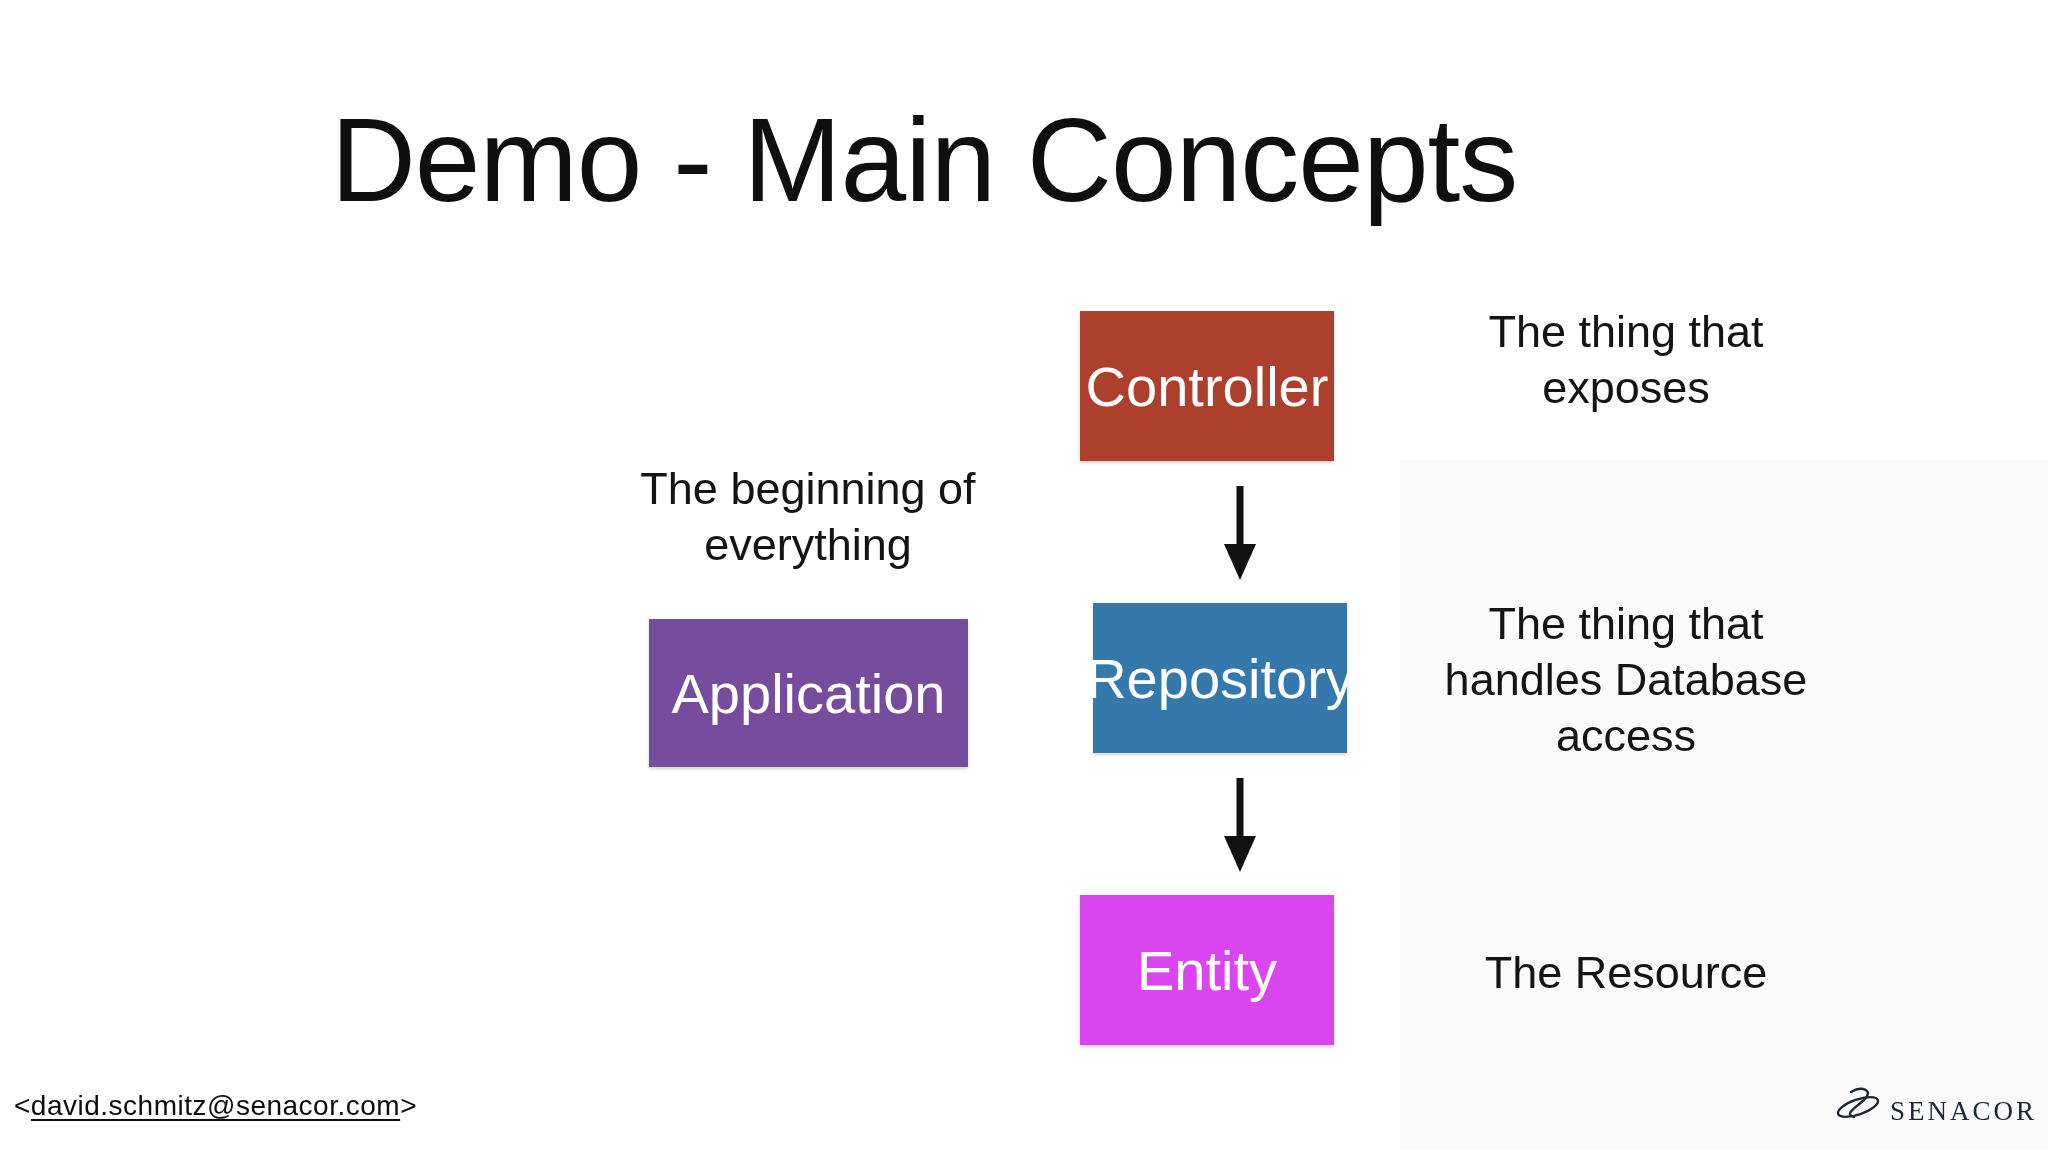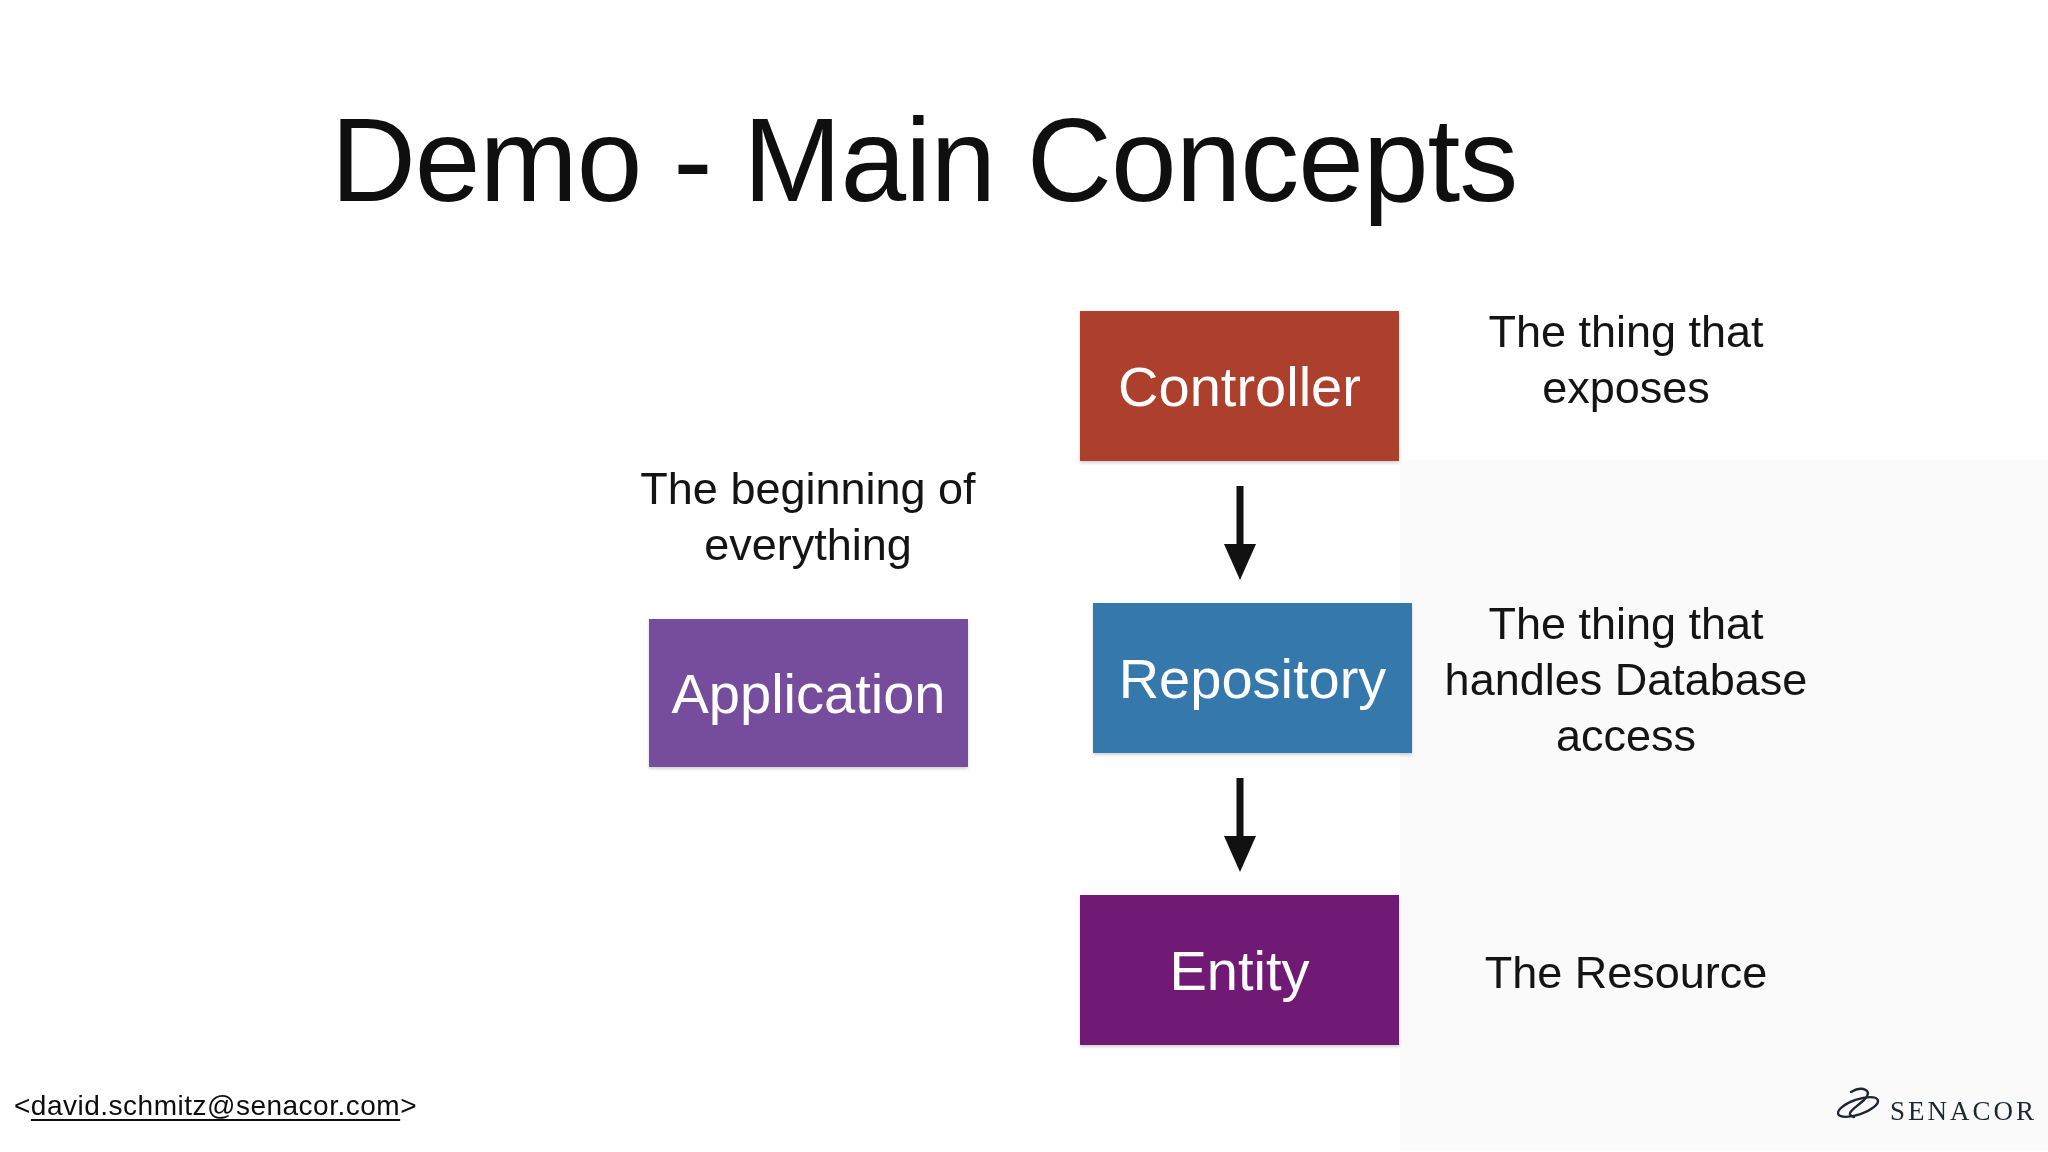--- a/index.html
+++ b/index.html
@@ -18,21 +18,21 @@
 
   .slide-title {
     position: absolute; left: 0; top: 96px; width: 1848px;
     text-align: center;
     font-size: 118px; font-weight: 300; line-height: 1.1;
     letter-spacing: -1px; color: #0f0f0f;
     white-space: nowrap;
   }
 
   .box {
-    position: absolute; width: 319px; height: 150px;
+    position: absolute; width: 254px; height: 150px;
     display: flex; align-items: center; justify-content: center;
     color: #ffffff; font-size: 56px; font-weight: 300;
     box-shadow: 0 2px 3px rgba(0,0,0,0.18);
   }
   .box-controller  { left: 1080px; top: 311px; }
   .box-repository  { left: 1080px; top: 603px; margin-left: 13px; }
   .box-entity      { left: 1080px; top: 895px; }
   .box-application { left: 649px;  top: 603px; height: 148px; width: 319px; }
 
   .arrow {
@@ -82,21 +82,21 @@
   <div class="slide-title">Demo - Main Concepts</div>
 
   <div class="box box-controller" style="background-color: rgb(173, 63, 45);">
     <span>Controller</span>
   </div>
 
   <div class="box box-repository" style="background-color: rgb(53, 121, 172);">
     <span>Repository</span>
   </div>
 
-  <div class="box box-entity" style="background-color: #701a75;">
+  <div class="box box-entity" style="background-color: #d946ef;">
     <span>Entity</span>
   </div>
 
   <div class="box box-application" style="background-color: rgb(118, 76, 156); margin-top: 16px;">
     <span>Application</span>
   </div>
 
   <svg class="arrow arrow-1" viewBox="0 0 40 94" aria-hidden="true">
     <rect x="16.5" y="0" width="7" height="62" fill="#111111"></rect>
     <polygon points="4,58 36,58 20,94" fill="#111111"></polygon>

